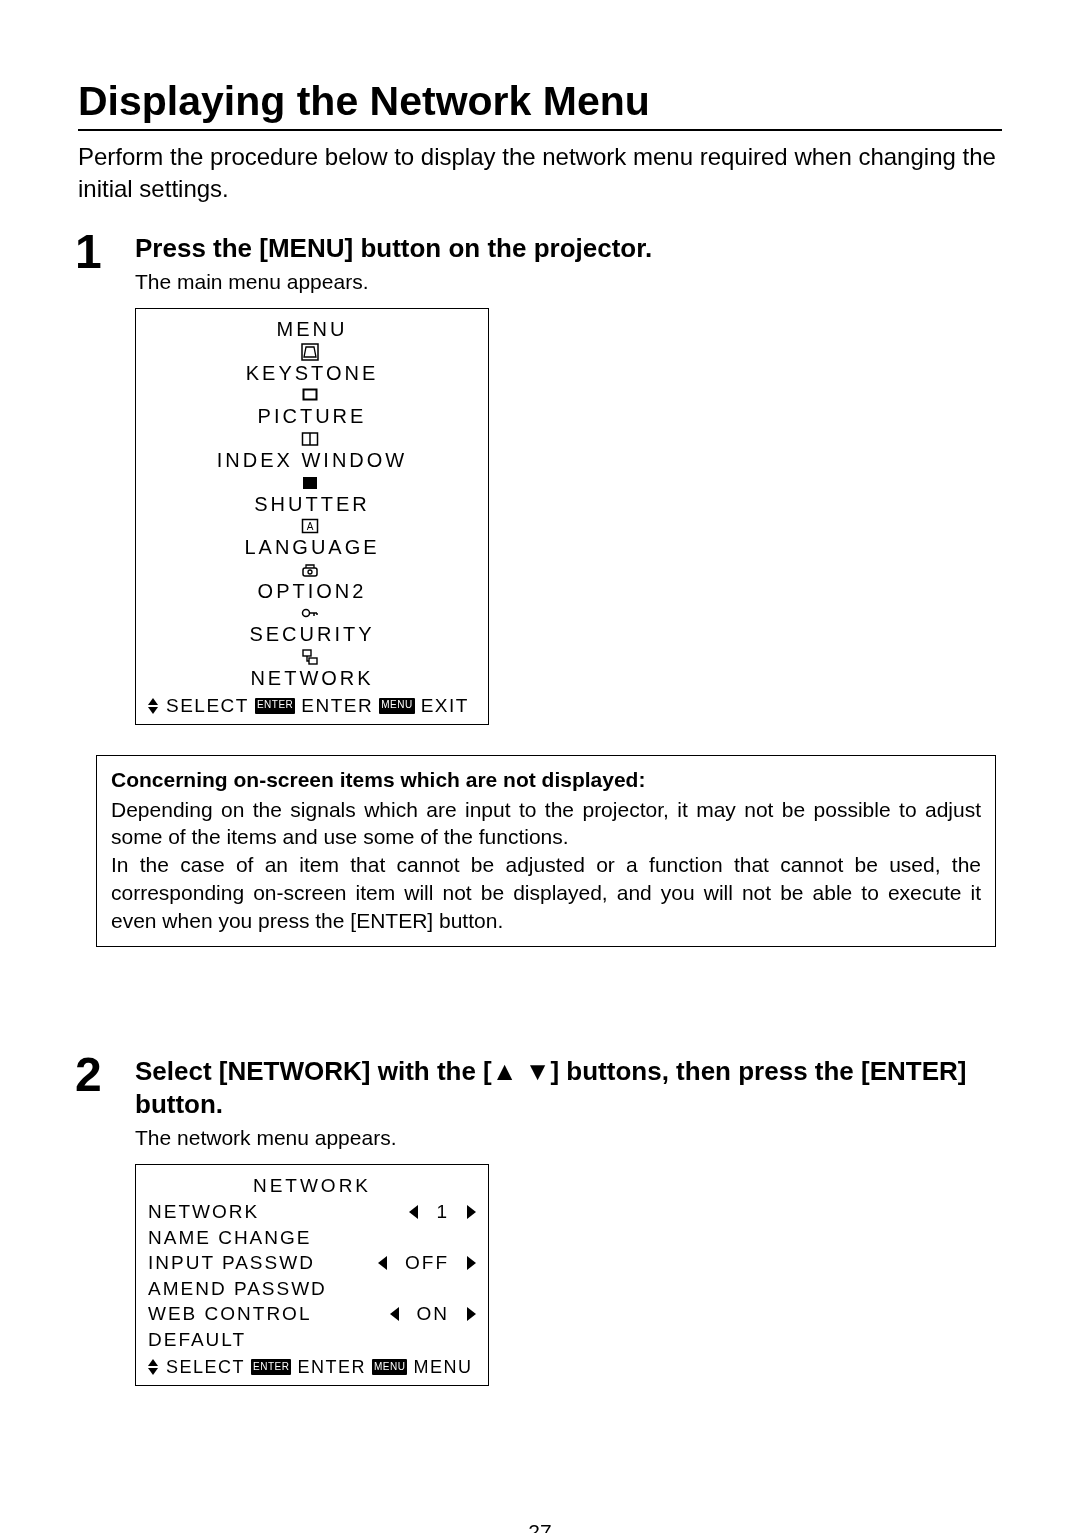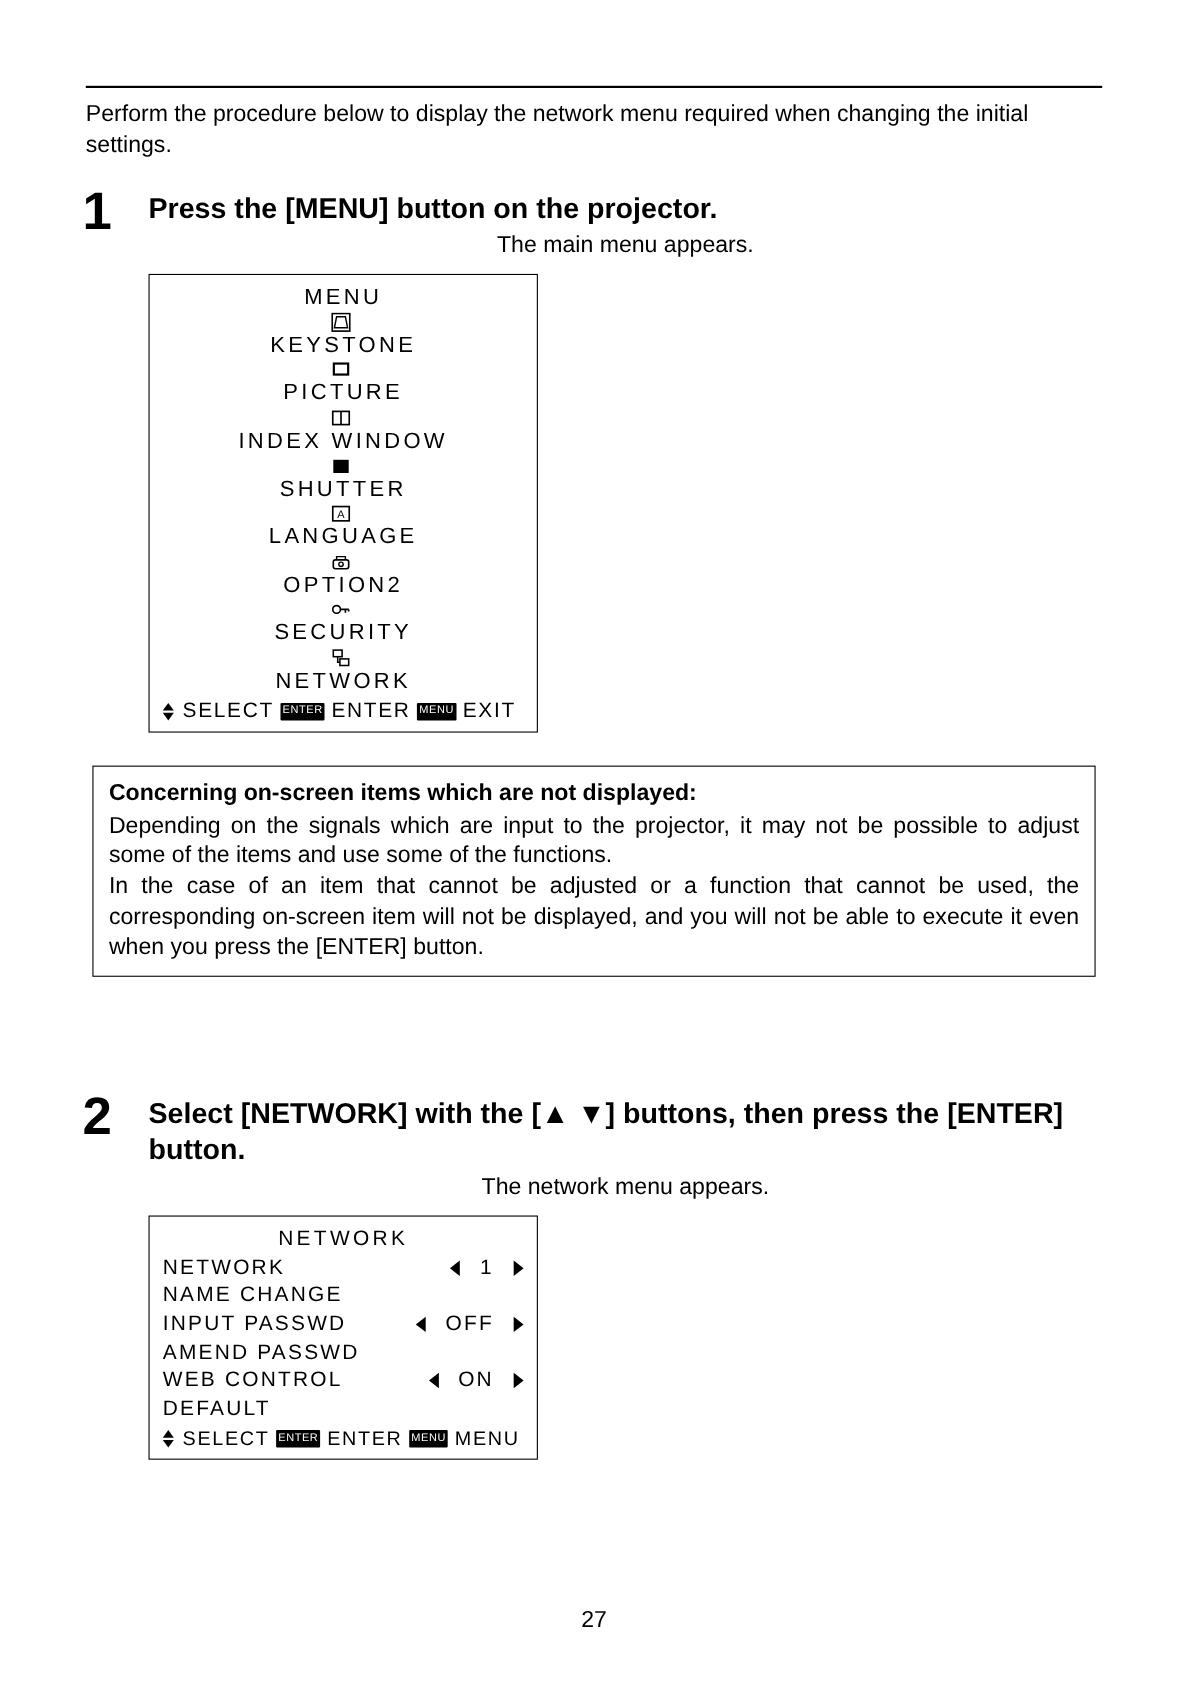--- a/index.html
+++ b/index.html
@@ -19,21 +19,21 @@
     font-weight: bold;
     letter-spacing: 0px;
     margin: 0 0 4px 0;
   }
   .hr {
     border: none;
     border-top: 2.5px solid #000;
     margin: 0 0 10px 0;
   }
   .intro {
-    font-size: 21px;
+    font-size: 24px;
     line-height: 1.35;
     margin: 0 0 18px 0;
   }
   .steps {
     margin-left: -3px;
   }
   .step {
     display: flex;
     align-items: flex-start;
   }
@@ -50,21 +50,20 @@
   }
   .step-title {
     font-size: 26px;
     font-weight: bold;
     margin: 8px 0 6px 0;
     line-height: 1.25;
   }
   .step-desc {
     font-size: 21px;
     margin: 0 0 14px 0;
-    text-align: center;
   }
   
   .osd {
     border: 1.8px solid #000;
     padding: 8px 12px 6px 12px;
     width: 328px;
     font-family: Arial, Helvetica, sans-serif;
     letter-spacing: 3px;
     font-size: 20px;
     line-height: 1.28;
@@ -106,21 +105,21 @@
     padding: 1px 2px;
     height: 14px;
     border-radius: 1px;
   }
   .notebox {
     border: 1.8px solid #000;
     padding: 10px 14px 12px 14px;
     font-size: 21px;
     line-height: 1.32;
     margin-top: 0;
-    margin-left: 6px;
+    margin-left: 18px;
     margin-right: 6px;
     text-align: justify;
   }
   .notebox .note-title {
     font-weight: bold;
     margin-bottom: 2px;
   }
   .spacer-lg { height: 100px; }
   
   .osd2 {
@@ -168,20 +167,21 @@
   .tri-up-small, .tri-down-small { display:block; width:0; height:0; }
   .tri-up-small { border-left:5px solid transparent; border-right:5px solid transparent; border-bottom:7px solid #000; margin-bottom:2px; }
   .tri-down-small { border-left:5px solid transparent; border-right:5px solid transparent; border-top:7px solid #000; }
   .arrow-updown { display:inline-flex; flex-direction:column; align-items:center; margin-right:2px; }
 </style>
 </head>
 <body>
 
 <div class="page">
 
+  <h1 class="title">Displaying the Network Menu</h1>
   <hr class="hr">
 
   <p class="intro">Perform the procedure below to display the network menu required when changing the initial settings.</p>
 
   <div class="steps">
 
     <div class="step">
       <div class="step-num">1</div>
       <div class="step-body">
         <div class="step-title">Press the [MENU] button on the projector.</div>

